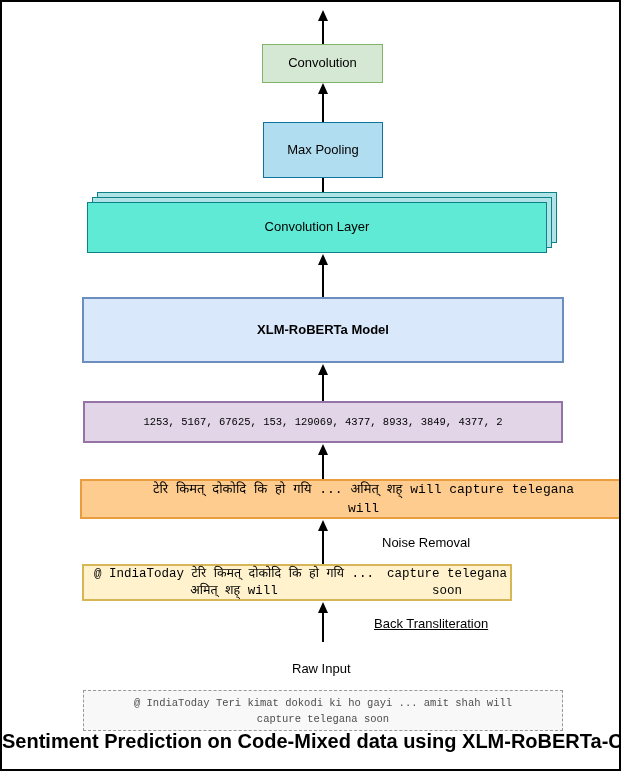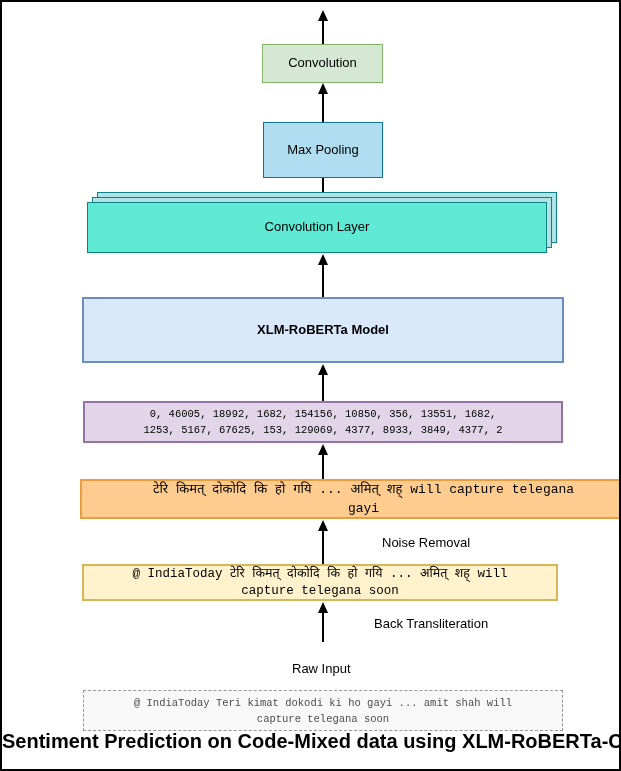--- a/index.html
+++ b/index.html
@@ -77,39 +77,38 @@
   <div class="stackbox" style="left: 90px; top: 195px; width: 460px; height: 51px; border: 1.5px solid rgb(14, 128, 136); background: rgb(176, 227, 230);"></div>
   <div class="box" style="left: 85px; top: 200px; width: 460px; height: 51px; border: 1.5px solid rgb(14, 128, 136); background: #5eead4;">
     <span>Convolution Layer</span>
   </div>
 
   <div class="box" style="left: 80px; top: 295px; width: 482px; height: 66px; border: 2px solid rgb(108, 142, 191); font-weight: bold; background: rgb(218, 232, 252); text-align: right;">
     <span>XLM-RoBERTa Model</span>
   </div>
 
   <div class="box mono" style="left: 81px; top: 399px; width: 480px; height: 42px; border: 2px solid rgb(150, 115, 166); font-size: 10.5px; line-height: 16px; flex-direction: column; background: rgb(225, 213, 231);">
-    <span>0, 46005, 18992, 1682, 154156, 10850, 356, 13551, 1682,</span>
     <span>1253, 5167, 67625, 153, 129069, 4377, 8933, 3849, 4377, 2</span>
   </div>
 
   <div class="steplabel" style="left:395px;top:475px;">Tokenization</div>
 
   <div class="box mono" style="left: 78px; top: 477px; width: 567px; height: 40px; border: 2px solid rgb(234, 157, 62); font-size: 13px; line-height: 19px; flex-direction: column; background: rgb(255, 204, 143);">
     <span>टेरि किमत् दोकोदि कि हो गयि ... अमित् शह् will capture telegana</span>
-    <span>gayi</span>
+    <span>will</span>
   </div>
 
   <div class="steplabel" style="left:380px;top:533px;text-align:center;">Noise Removal</div>
 
-  <div class="box mono" style="left: 80px; top: 562px; width: 476px; height: 37px; border: 2px solid rgb(214, 182, 86); font-size: 12.5px; line-height: 17px; flex-direction: column; background: rgb(255, 242, 204);">
+  <div class="box mono" style="left: 80px; top: 562px; width: 430px; height: 37px; border: 2px solid rgb(214, 182, 86); font-size: 12.5px; line-height: 17px; flex-direction: row; background: rgb(255, 242, 204);">
     <span>@ IndiaToday टेरि किमत् दोकोदि कि हो गयि ... अमित् शह् will</span>
     <span>capture telegana soon</span>
   </div>
 
-  <div class="steplabel" style="left:372px;top:614px;">Back Transliteration</div>
+  <div class="steplabel" style="left:372px;top:614px;text-decoration:underline;">Back Transliteration</div>
 
   <div class="box mono" style="left: 81px; top: 640px; width: 480px; height: 41px; border: 1px dashed rgb(153, 153, 153); font-size: 10.5px; line-height: 16px; flex-direction: column; background: rgb(248, 248, 248); color: rgb(77, 77, 77); margin-top: 48px;">
     <span>@ IndiaToday Teri kimat dokodi ki ho gayi ... amit shah will</span>
     <span>capture telegana soon</span>
   </div>
 
   <div class="steplabel" style="left:290px;top:659px;">Raw Input</div>
 
   <div class="caption">Sentiment Prediction on Code-Mixed data using XLM-RoBERTa-CNN</div>
 

